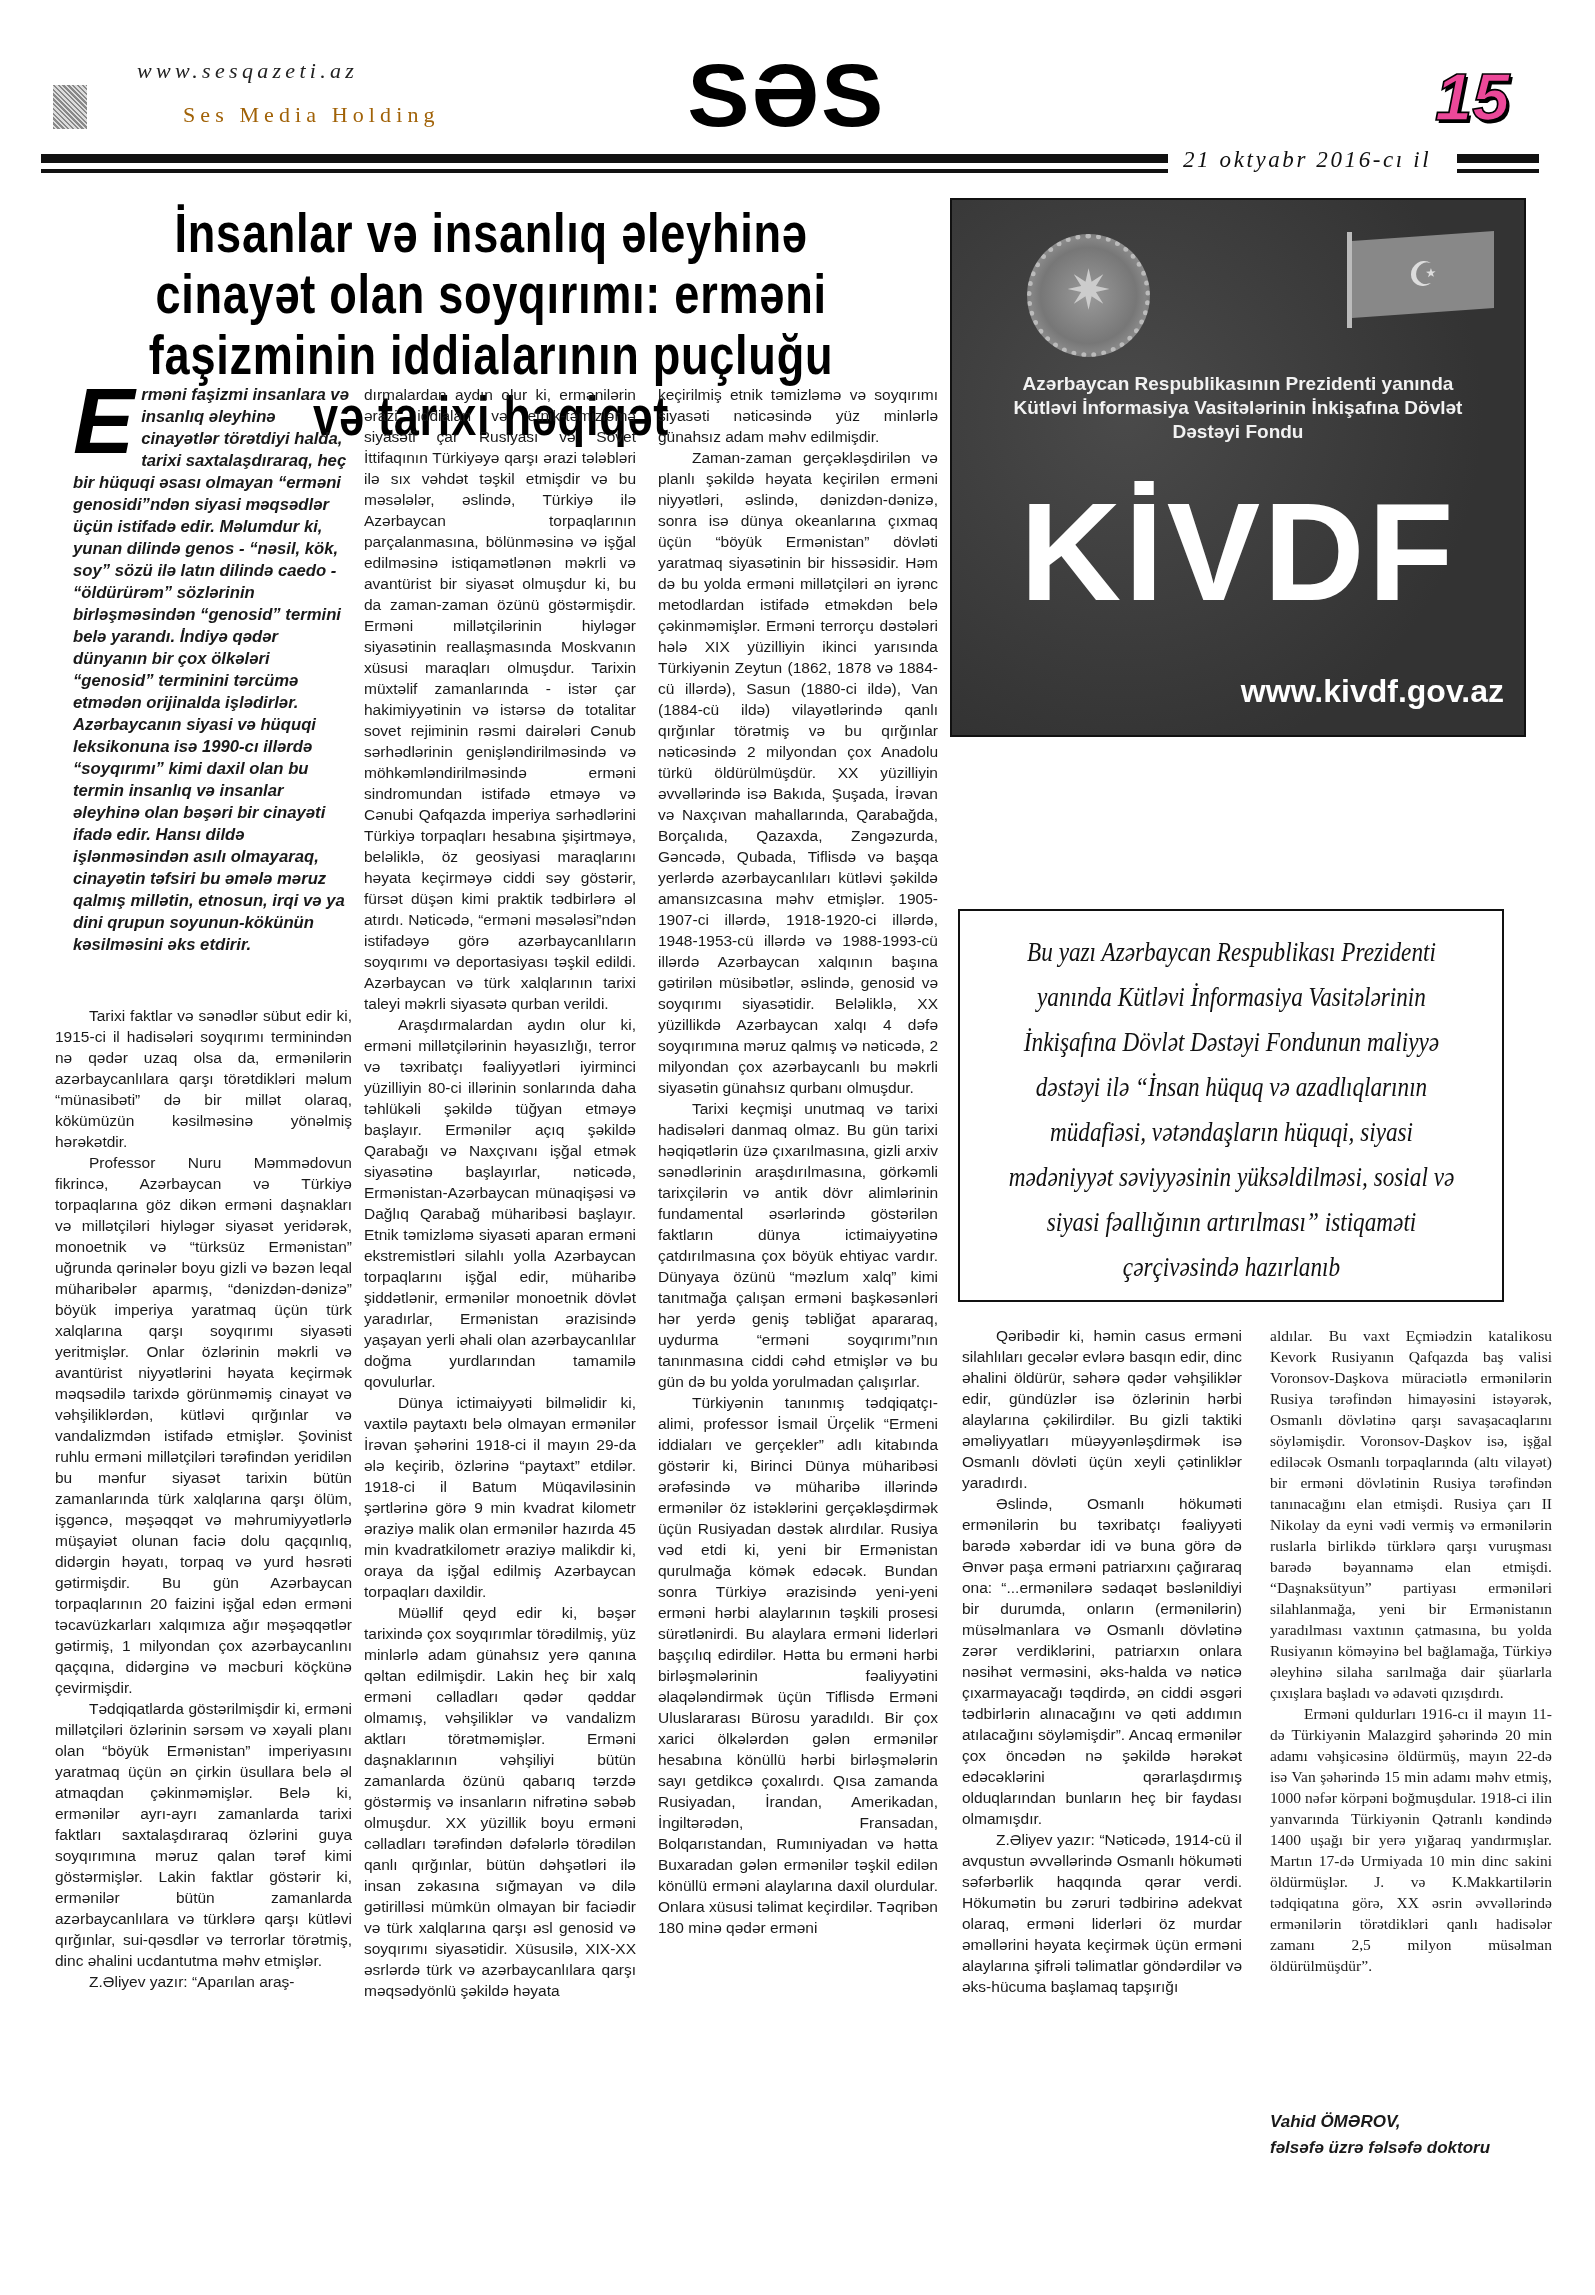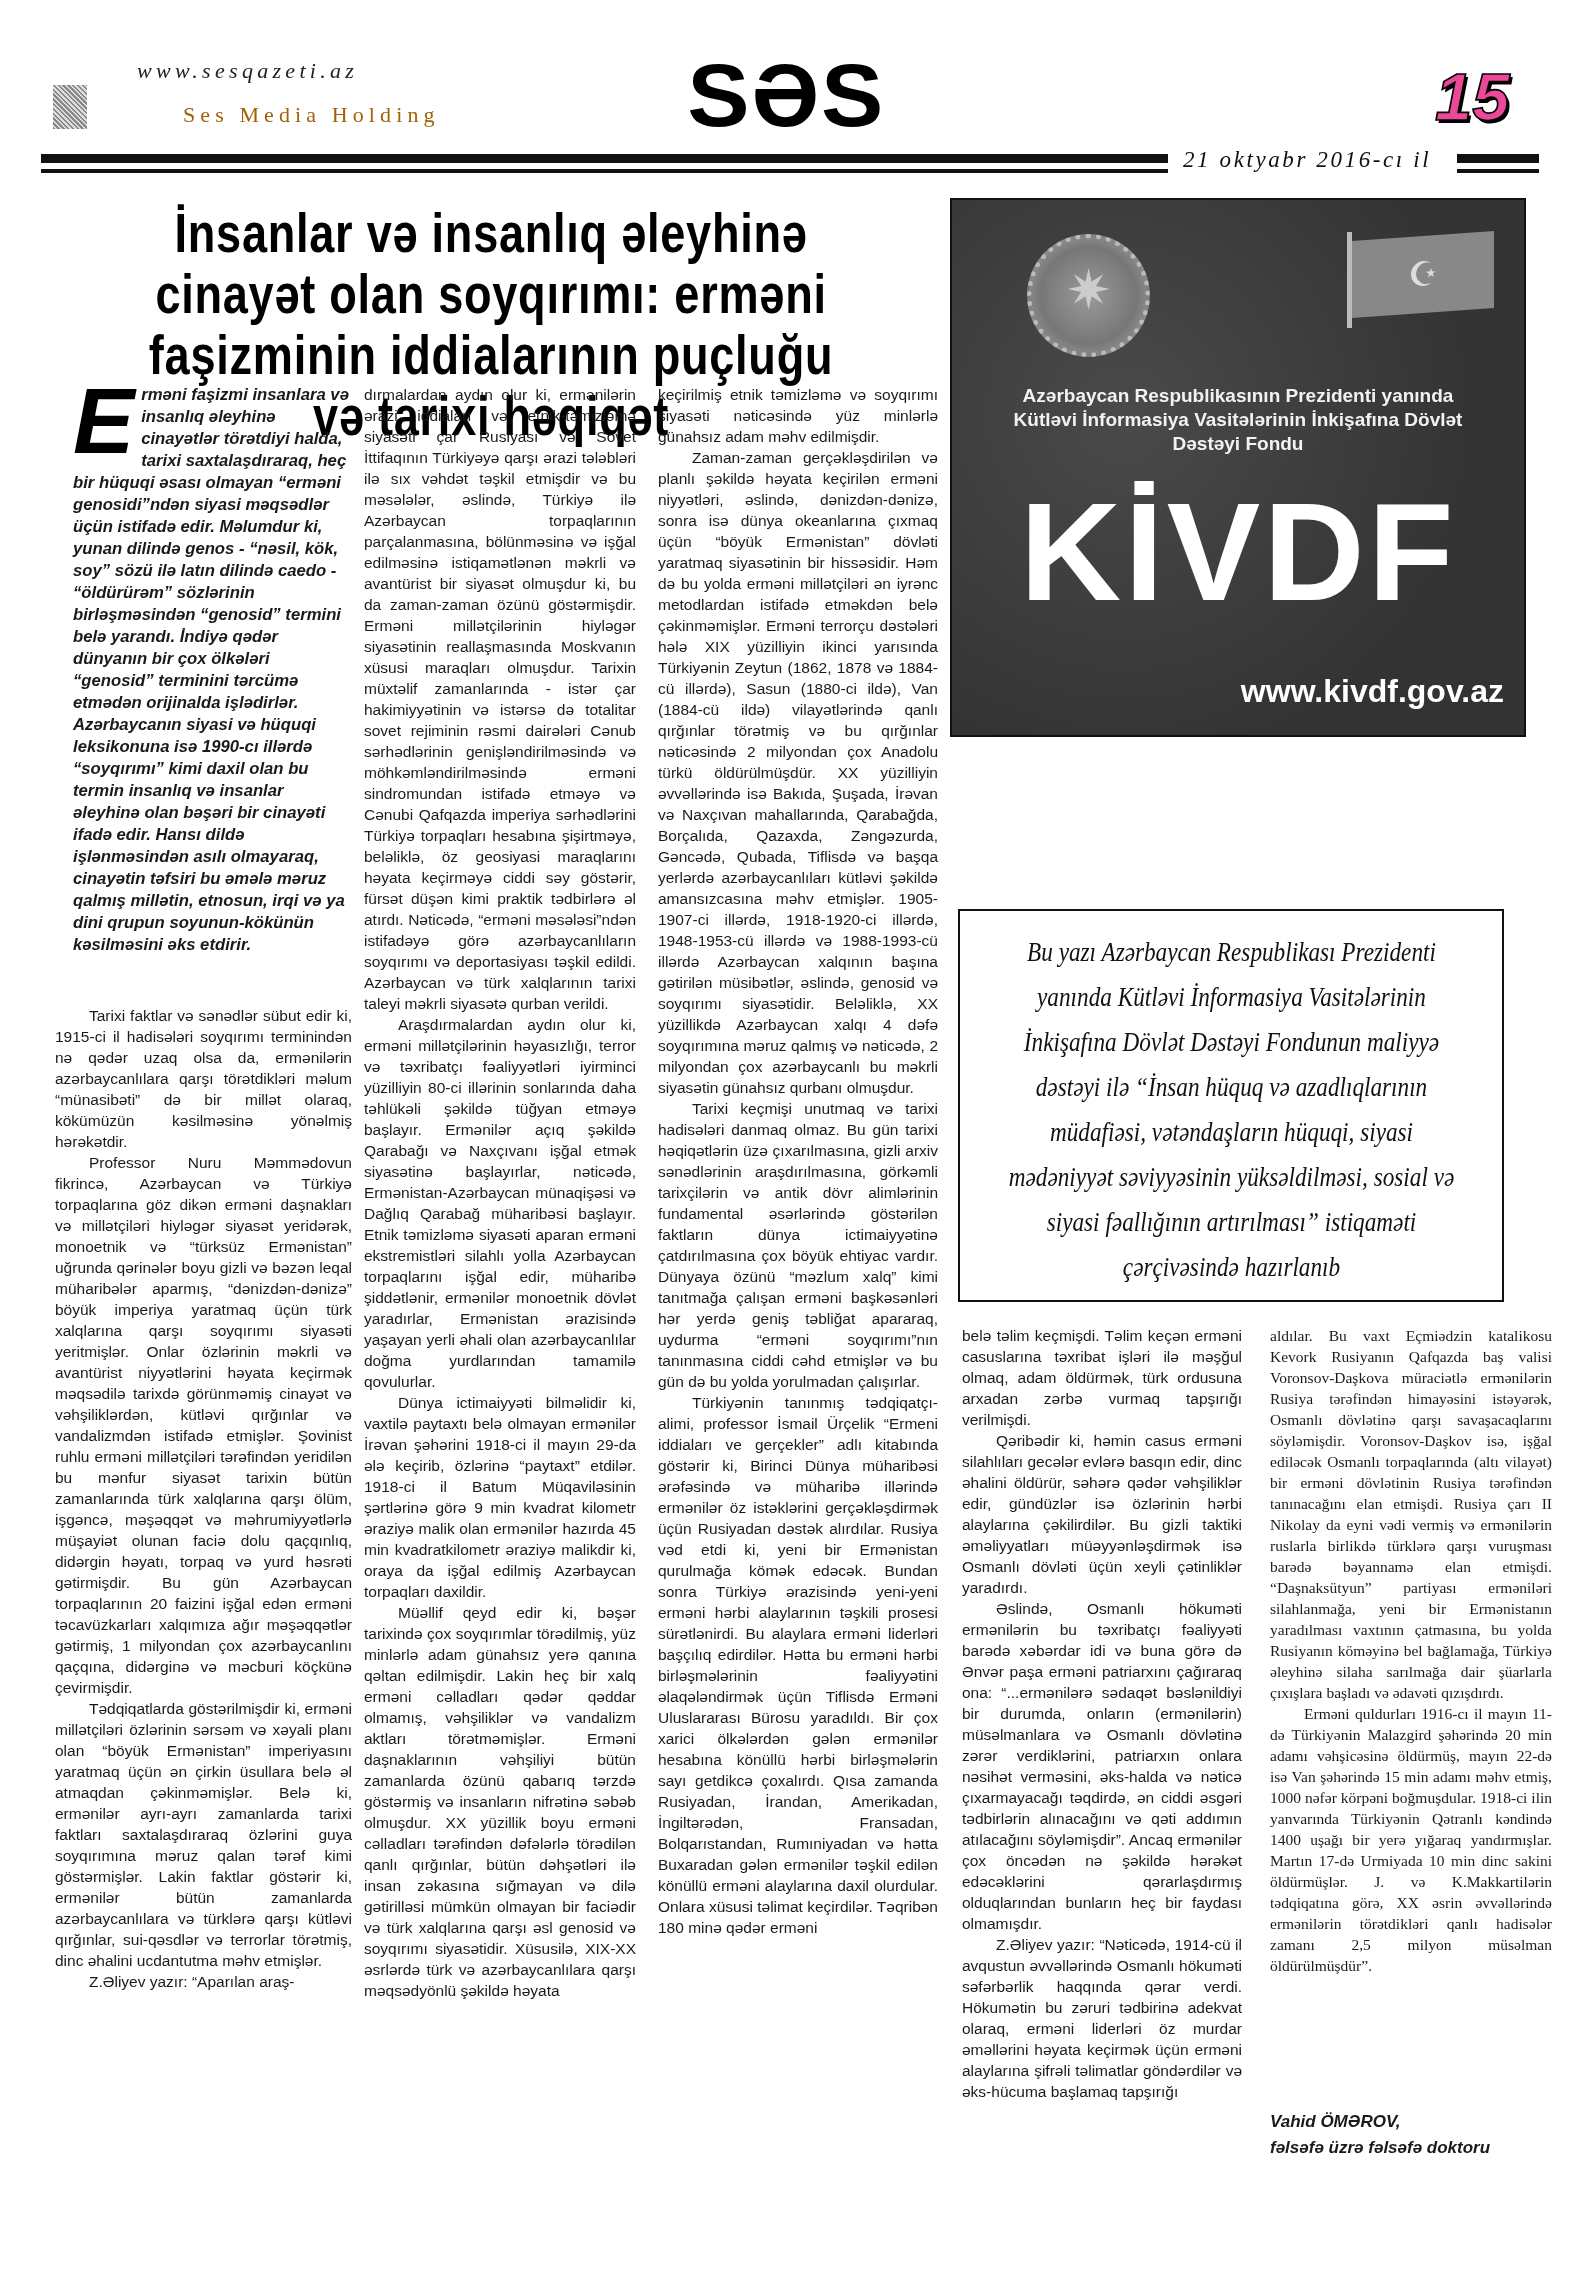--- a/index.html
+++ b/index.html
@@ -30,21 +30,21 @@
   .ad { left:950px; top:198px; width:572px; height:535px; background:#3a3a3a;
         border:2.6px solid #111;
         background-image:radial-gradient(circle at 30% 40%, #4a4a4a 0, #333 70%); }
   .emblem { left:75px; top:34px; width:113px; height:113px; border-radius:50%;
             border:5.1px dotted #bbb; background:radial-gradient(circle,#9a9a9a 0,#777 60%,#aaa 100%); }
   .emblem-star { position:absolute; left:0; right:0; top:24px; text-align:center; font-size:55px; color:#ccc; line-height:1; }
   .flag-pole { left:395px; top:32px; width:5.1px; height:96px; background:#bbb; }
   .flag { left:400px; top:36px; width:142px; height:77px; background:#888;
           transform:skewY(-4deg); }
   .flag-crescent { position:absolute; left:56px; top:20.5px; font-size:34px; color:#ddd; line-height:1; }
-  .ad-org { left:0; top:184px; width:572px; text-align:center; color:#f2f2f2; font-weight:700;
+  .ad-org { left:0; top:172px; width:572px; text-align:center; color:#f2f2f2; font-weight:700;
             font-size:19px; line-height:24px; font-family:"Liberation Sans", sans-serif; }
   .ad-brand { left:22px; top:282px; width:529px; text-align:center; color:#fff; font-weight:700;
               font-size:140px; line-height:1; letter-spacing:3.4px; font-family:"Liberation Sans", sans-serif; }
   .ad-url { left:0; top:473px; width:552px; text-align:right; color:#fff; font-weight:700;
             font-size:32px; font-family:"Liberation Sans", sans-serif; }
   
   .note { left:958px; top:909px; width:546px; height:393px; border:2.6px solid #111; box-sizing:border-box; }
   .note-text { position:absolute; left:8.5px; right:8.5px; top:19px; text-align:center;
                font-family:"Liberation Serif", serif; font-style:italic; font-size:27px; line-height:45px;
                color:#111; transform:scaleX(0.86); transform-origin:center top; }
@@ -120,21 +120,20 @@
 </div>
 
 <div class="abs col c3">
   <p class="noindent">keçirilmiş etnik təmizləmə və soyqırımı siyasəti nəticəsində yüz minlərlə günahsız adam məhv edilmişdir.</p>
   <p>Zaman-zaman gerçəkləşdirilən və planlı şəkildə həyata keçirilən erməni niyyətləri, əslində, dənizdən-dənizə, sonra isə dünya okeanlarına çıxmaq üçün “böyük Ermənistan” dövləti yaratmaq siyasətinin bir hissəsidir. Həm də bu yolda erməni millətçiləri ən iyrənc metodlardan istifadə etməkdən belə çəkinməmişlər. Erməni terrorçu dəstələri hələ XIX yüzilliyin ikinci yarısında Türkiyənin Zeytun (1862, 1878 və 1884-cü illərdə), Sasun (1880-ci ildə), Van (1884-cü ildə) vilayətlərində qanlı qırğınlar törətmiş və bu qırğınlar nəticəsində 2 milyondan çox Anadolu türkü öldürülmüşdür. XX yüzilliyin əvvəllərində isə Bakıda, Şuşada, İrəvan və Naxçıvan mahallarında, Qarabağda, Borçalıda, Qazaxda, Zəngəzurda, Gəncədə, Qubada, Tiflisdə və başqa yerlərdə azərbaycanlıları kütləvi şəkildə amansızcasına məhv etmişlər. 1905-1907-ci illərdə, 1918-1920-ci illərdə, 1948-1953-cü illərdə və 1988-1993-cü illərdə Azərbaycan xalqının başına gətirilən müsibətlər, əslində, genosid və soyqırımı siyasətidir. Beləliklə, XX yüzillikdə Azərbaycan xalqı 4 dəfə soyqırımına məruz qalmış və nəticədə, 2 milyondan çox azərbaycanlı bu məkrli siyasətin günahsız qurbanı olmuşdur.</p>
   <p>Tarixi keçmişi unutmaq və tarixi hadisələri danmaq olmaz. Bu gün tarixi həqiqətlərin üzə çıxarılmasına, gizli arxiv sənədlərinin araşdırılmasına, görkəmli tarixçilərin və antik dövr alimlərinin fundamental əsərlərində göstərilən faktların dünya ictimaiyyətinə çatdırılmasına çox böyük ehtiyac vardır. Dünyaya özünü “məzlum xalq” kimi tanıtmağa çalışan erməni başkəsənləri hər yerdə geniş təbliğat apararaq, uydurma “erməni soyqırımı”nın tanınmasına ciddi cəhd etmişlər və bu gün də bu yolda yorulmadan çalışırlar.</p>
   <p>Türkiyənin tanınmış tədqiqatçı-alimi, professor İsmail Ürçelik “Ermeni iddiaları ve gerçekler” adlı kitabında göstərir ki, Birinci Dünya müharibəsi ərəfəsində və müharibə illərində ermənilər öz istəklərini gerçəkləşdirmək üçün Rusiyadan dəstək alırdılar. Rusiya vəd etdi ki, yeni bir Ermənistan qurulmağa kömək edəcək. Bundan sonra Türkiyə ərazisində yeni-yeni erməni hərbi alaylarının təşkili prosesi sürətlənirdi. Bu alaylara erməni liderləri başçılıq edirdilər. Hətta bu erməni hərbi birləşmələrinin fəaliyyətini əlaqələndirmək üçün Tiflisdə Erməni Uluslararası Bürosu yaradıldı. Bir çox xarici ölkələrdən gələn ermənilər hesabına könüllü hərbi birləşmələrin sayı getdikcə çoxalırdı. Qısa zamanda Rusiyadan, İrandan, Amerikadan, İngiltərədən, Fransadan, Bolqarıstandan, Rumıniyadan və hətta Buxaradan gələn ermənilər təşkil edilən könüllü erməni alaylarına daxil olurdular. Onlara xüsusi təlimat keçirdilər. Təqribən 180 minə qədər erməni</p>
 </div>
 
 <div class="abs col c4">
-  <p class="noindent">belə təlim keçmişdi. Təlim keçən erməni casuslarına təxribat işləri ilə məşğul olmaq, adam öldürmək, türk ordusuna arxadan zərbə vurmaq tapşırığı verilmişdi.</p>
   <p>Qəribədir ki, həmin casus erməni silahlıları gecələr evlərə basqın edir, dinc əhalini öldürür, səhərə qədər vəhşiliklər edir, gündüzlər isə özlərinin hərbi alaylarına çəkilirdilər. Bu gizli taktiki əməliyyatları müəyyənləşdirmək isə Osmanlı dövləti üçün xeyli çətinliklər yaradırdı.</p>
   <p>Əslində, Osmanlı hökuməti ermənilərin bu təxribatçı fəaliyyəti barədə xəbərdar idi və buna görə də Ənvər paşa erməni patriarxını çağıraraq ona: “...ermənilərə sədaqət bəslənildiyi bir durumda, onların (ermənilərin) müsəlmanlara və Osmanlı dövlətinə zərər verdiklərini, patriarxın onlara nəsihət verməsini, əks-halda və nəticə çıxarmayacağı təqdirdə, ən ciddi əsgəri tədbirlərin alınacağını və qəti addımın atılacağını söyləmişdir”. Ancaq ermənilər çox öncədən nə şəkildə hərəkət edəcəklərini qərarlaşdırmış olduqlarından bunların heç bir faydası olmamışdır.</p>
   <p>Z.Əliyev yazır: “Nəticədə, 1914-cü il avqustun əvvəllərində Osmanlı hökuməti səfərbərlik haqqında qərar verdi. Hökumətin bu zəruri tədbirinə adekvat olaraq, erməni liderləri öz murdar əməllərini həyata keçirmək üçün erməni alaylarına şifrəli təlimatlar göndərdilər və əks-hücuma başlamaq tapşırığı</p>
 </div>
 
 <div class="abs col c5">
   <p class="noindent">aldılar. Bu vaxt Eçmiədzin katalikosu Kevork Rusiyanın Qafqazda baş valisi Voronsov-Daşkova müraciətlə ermənilərin Rusiya tərəfindən himayəsini istəyərək, Osmanlı dövlətinə qarşı savaşacaqlarını söyləmişdir. Voronsov-Daşkov isə, işğal ediləcək Osmanlı torpaqlarında (altı vilayət) bir erməni dövlətinin Rusiya tərəfindən tanınacağını elan etmişdi. Rusiya çarı II Nikolay da eyni vədi vermiş və ermənilərin ruslarla birlikdə türklərə qarşı vuruşması barədə bəyannamə elan etmişdi. “Daşnaksütyun” partiyası erməniləri silahlanmağa, yeni bir Ermənistanın yaradılması vaxtının çatmasına, bu yolda Rusiyanın köməyinə bel bağlamağa, Türkiyə əleyhinə silaha sarılmağa dair şüarlarla çıxışlara başladı və ədavəti qızışdırdı.</p>
   <p>Erməni quldurları 1916-cı il mayın 11-də Türkiyənin Malazgird şəhərində 20 min adamı vəhşicəsinə öldürmüş, mayın 22-də isə Van şəhərində 15 min adamı məhv etmiş, 1000 nəfər körpəni boğmuşdular. 1918-ci ilin yanvarında Türkiyənin Qətranlı kəndində 1400 uşağı bir yerə yığaraq yandırmışlar. Martın 17-də Urmiyada 10 min dinc sakini öldürmüşlər. J. və K.Makkartilərin tədqiqatına görə, XX əsrin əvvəllərində ermənilərin törətdikləri qanlı hadisələr zamanı 2,5 milyon müsəlman öldürülmüşdür”.</p>
 </div>
 

